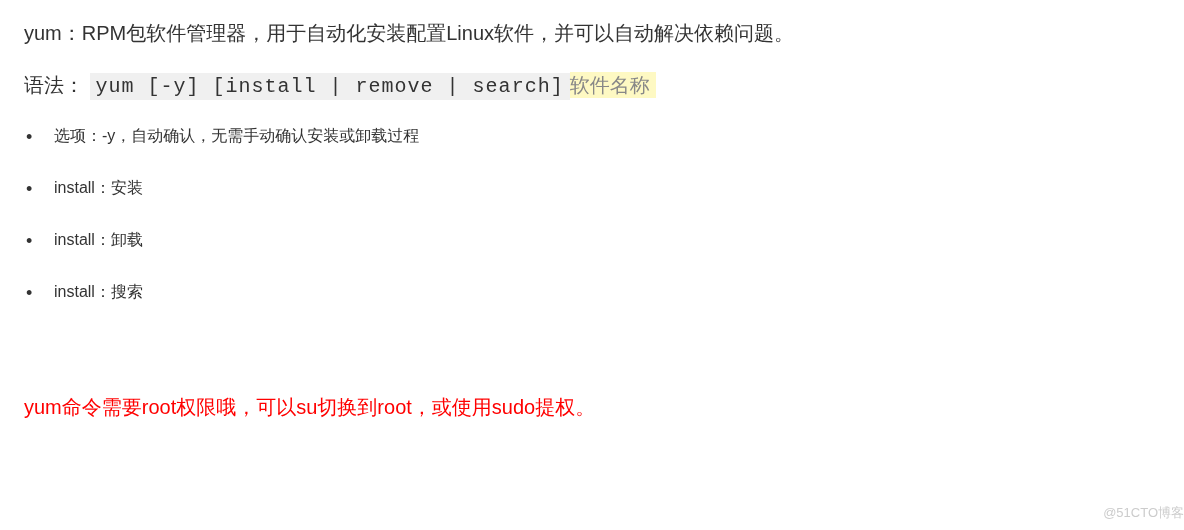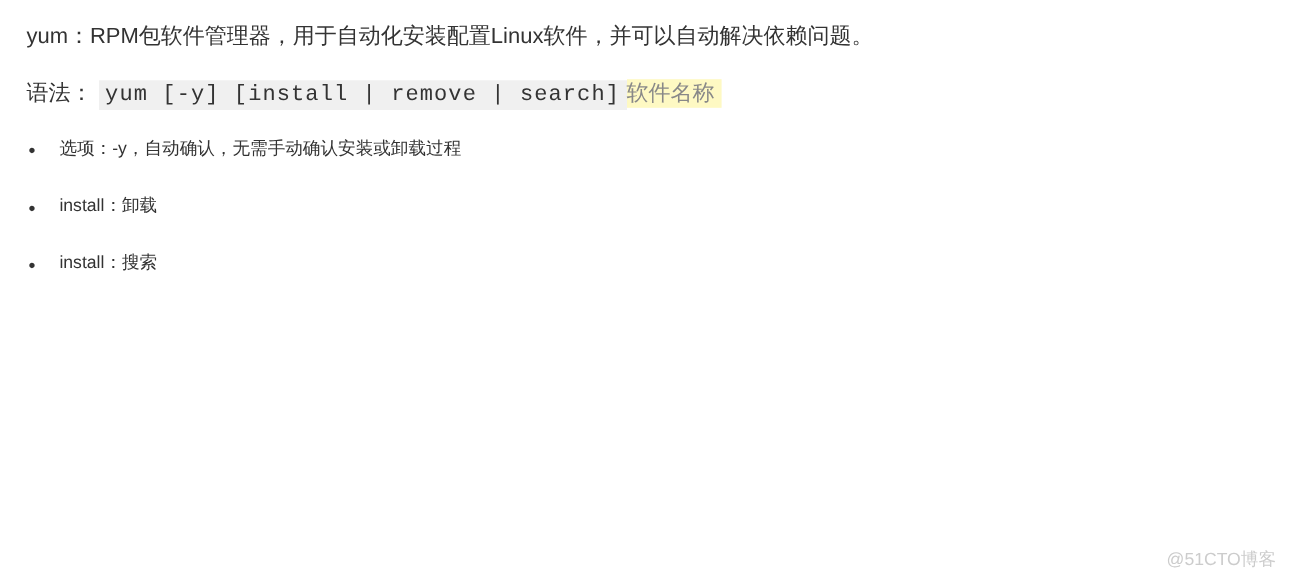--- a/index.html
+++ b/index.html
@@ -55,38 +55,40 @@
     .red-note {
       color: #ff0000;
       font-size: 20px;
       margin-bottom: 22px;
     }
     .notes-block {
       margin-top: 88px;
     }
     .watermark {
       position: absolute;
-      right: 24px;
+      right: 0;
       bottom: 8px;
       color: #cccccc;
-      font-size: 16px;
+      font-size: 13px;
     }
   </style>
 </head>
 <body>
 
 <p class="para">yum：RPM包软件管理器，用于自动化安装配置Linux软件，并可以自动解决依赖问题。</p>
 
 <p class="para">
   <span>语法：</span>
   <span class="code-inline">yum [-y] [install | remove | search]</span><span class="code-inline-arg">软件名称</span>
 </p>
 
 <ul>
   <li>选项：-y，自动确认，无需手动确认安装或卸载过程</li>
+  <li>install：安装</li>
   <li>install：卸载</li>
   <li>install：搜索</li>
 </ul>
 
 <div class="notes-block">
+  <p class="red-note">yum命令需要root权限哦，可以su切换到root，或使用sudo提权。</p>
 </div>
 
 <div class="watermark">@51CTO博客</div>
 
 </body></html>

